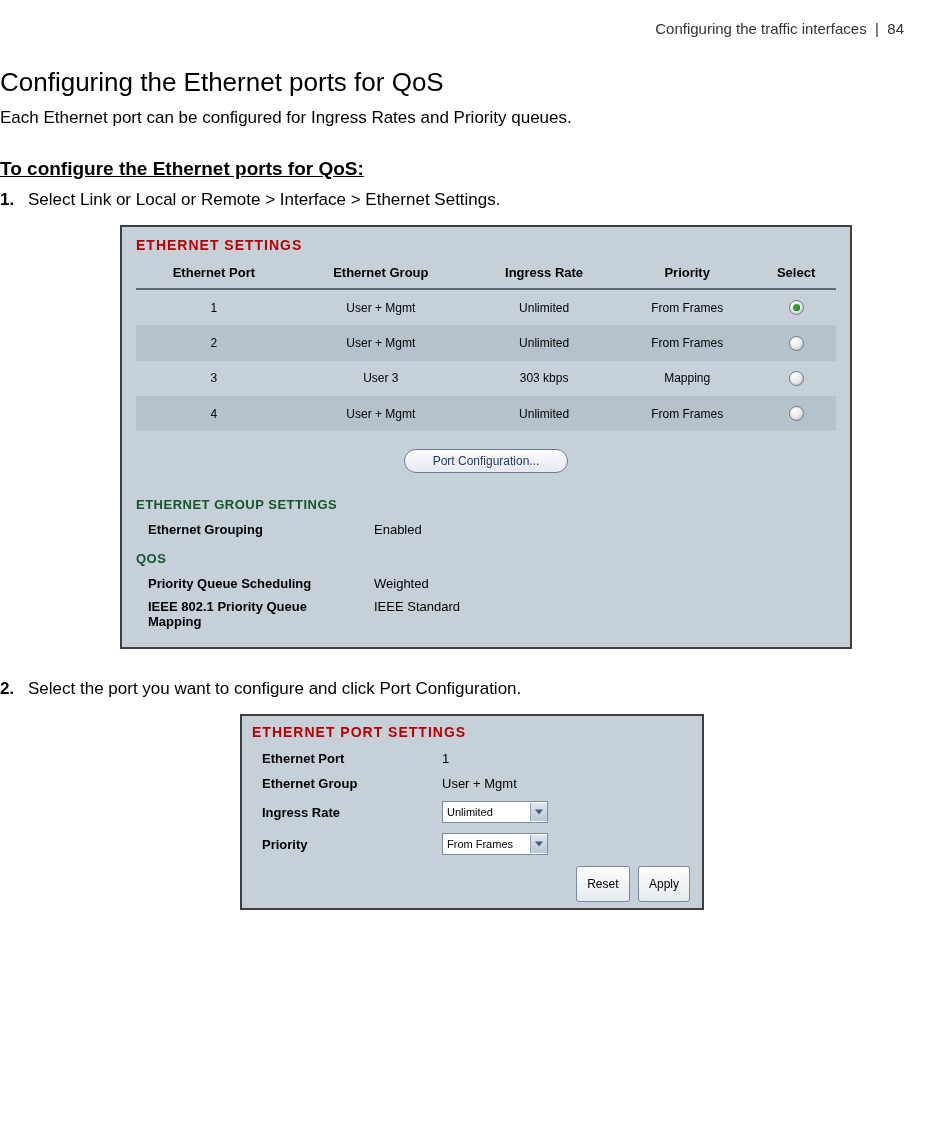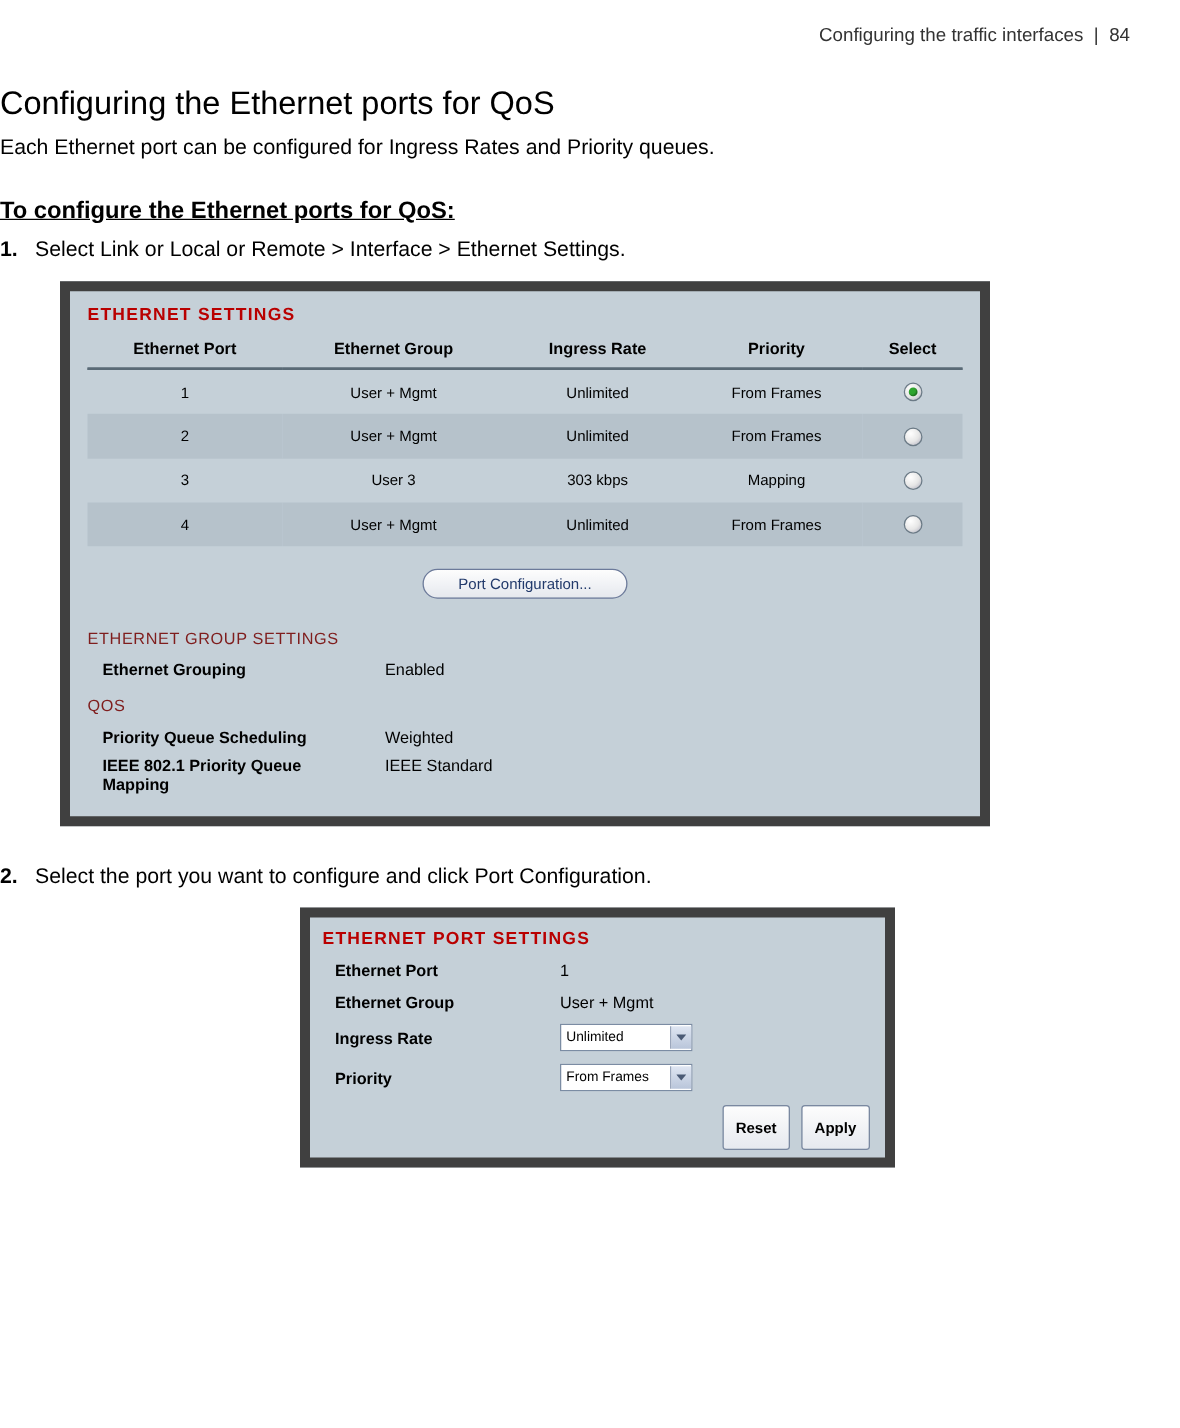--- a/index.html
+++ b/index.html
@@ -45,22 +45,22 @@
   .step-num {
     font-weight: bold;
     width: 28px;
     flex-shrink: 0;
   }
   .step-text { flex: 1; }
 
   
   .panel {
     background: #c5d0d8;
-    border: 8px solid #404040;
-    margin: 10px 0 30px 48px;
+    border: 2px solid #404040;
+    margin: 10px 0 30px 120px;
     font-family: "Segoe UI", Tahoma, Verdana, sans-serif;
     color: #000;
   }
   .panel1 { width: 700px; padding: 10px 14px 14px 14px; }
   .panel-title {
     color: #b90000;
     font-weight: bold;
     font-size: 14px;
     letter-spacing: 1px;
     margin-bottom: 6px;
@@ -108,22 +108,22 @@
     border-radius: 12px;
     color: #223a6b;
     font-size: 12px;
     padding: 4px 28px;
   }
   .btn-row {
     text-align: center;
     margin: 18px 0 24px 0;
   }
   .panel-sub {
-    color: #7f1d1d;
-    font-weight: normal;
+    color: #14532d;
+    font-weight: bold;
     font-size: 13px;
     letter-spacing: 0.5px;
     margin: 6px 0 6px 0;
   }
   .kv-row { display: flex; font-size: 13px; padding: 4px 0 4px 12px; gap: 16px; }
   .kv-label { width: 210px; font-weight: bold; }
   .kv-val { flex: 1; font-weight: normal; }
 
   
   .panel2 { width: 440px; margin-left: 240px; padding: 8px 10px 6px 10px; }
@@ -155,21 +155,20 @@
     padding-right: 2px;
   }
   .btn2 {
     display: inline-block;
     background: linear-gradient(#fdfdfd,#e6e9ef);
     border: 1px solid #7a88a0;
     border-radius: 3px;
     font-size: 12px;
     padding: 10px 10px;
     margin-left: 4px;
-    font-weight: bold;
   }
 </style>
 </head>
 <body>
 
 <div class="page">
   <div class="page-header">
     <span>Configuring the traffic interfaces</span>&nbsp;&nbsp;<span>|</span>&nbsp;&nbsp;<span>84</span>
   </div>
 

